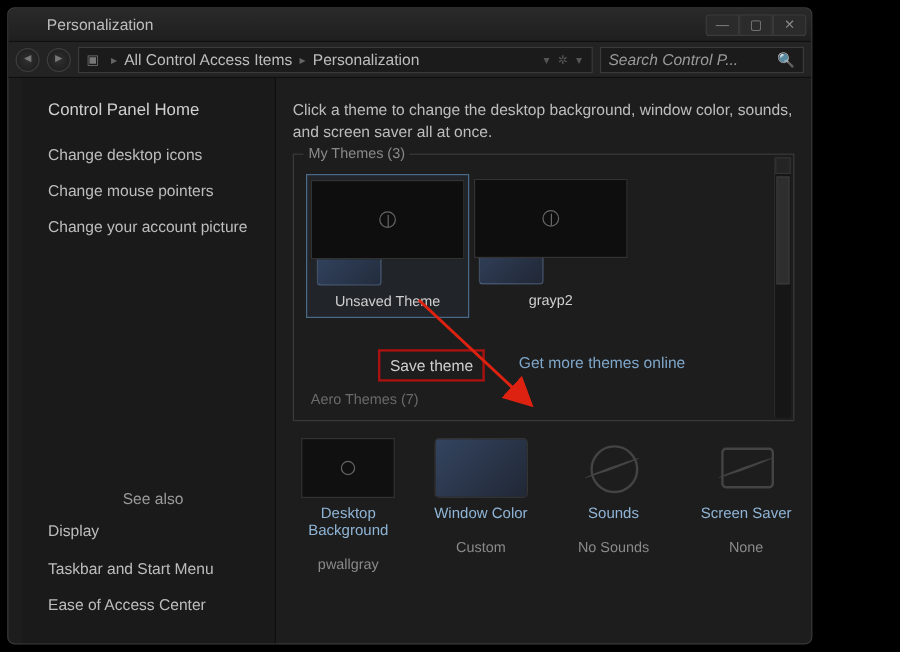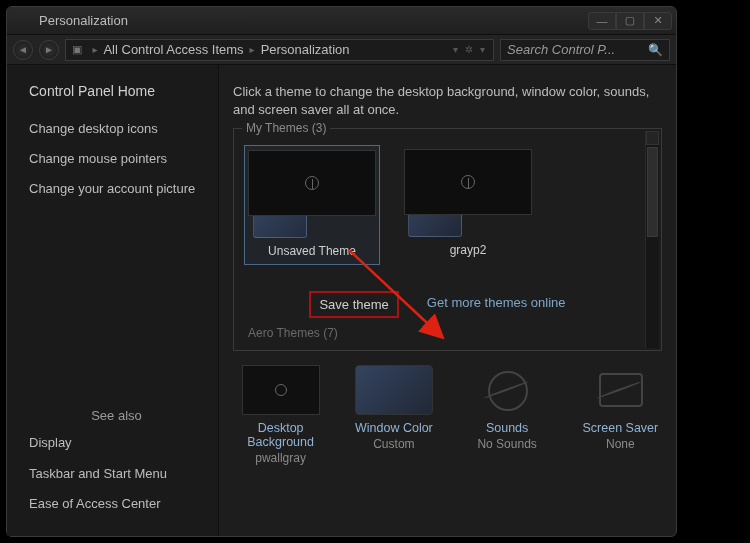--- a/index.html
+++ b/index.html
@@ -48,36 +48,36 @@
     width: 170px; height: 22px; border: 1px solid #3a3a3a; background: #1b1b1b;
     display: flex; align-items: center; padding: 0 6px; color: #9a9a9a; font-size: 13px; font-style: italic;
     justify-content: space-between;
   }
   .searchbox .mag { font-style: normal; color: #666; font-size: 12px; }
   
   .body { flex: 1; display: flex; min-height: 0; }
   .sidebar {
     width: 212px; background: #1a1a1a; border-right: 1px solid #0f0f0f;
     padding: 18px 14px 10px 22px; color: #bdbdbd; font-size: 13px;
-    display: flex; flex-direction: column;
+    display: flex; flex-direction: column; margin-left: 11px;
   }
   .sidebar a { color: #bdbdbd; text-decoration: none; display: block; margin-bottom: 14px; line-height: 1.25; cursor: pointer; }
   .sidebar a.home { color: #d0d0d0; font-size: 14px; margin-bottom: 20px; }
   .sidebar .spacer { flex: 1; }
   .sidebar .seealso-h { color: #9a9a9a; margin-bottom: 12px; text-align: center; }
   .main { flex: 1; padding: 18px 14px 10px 14px; color: #bdbdbd; font-size: 13px; overflow: hidden; }
   .main h1 { font-size: 15px; font-weight: normal; color: #d6d6d6; margin-bottom: 10px; }
   .main p.sub { line-height: 1.35; margin-bottom: 10px; color: #bdbdbd; }
   
   .groupbox { position: relative; border: 1px solid #3a3a3a; padding: 16px 22px 10px 10px; margin-top: 6px; }
   .groupbox .legend {
     position: absolute; top: -8px; left: 8px; background: #1d1d1d; padding: 0 4px;
     color: #8a8a8a; font-size: 12px;
   }
-  .themes-row { display: flex; gap: 20px; }
+  .themes-row { display: flex; }
   .theme {
     width: 136px; display: flex; flex-direction: column; align-items: center; cursor: pointer;
     padding: 4px 2px 6px 2px;
   }
   .theme.selected { border: 1px solid #4a6a8a; background: rgba(70,110,150,.10); }
   .theme .bg {
     width: 128px; height: 66px; background: #0e0e0e; border: 1px solid #333;
     position: relative; overflow: hidden;
   }
   .theme .bg .logo {
@@ -114,21 +114,21 @@
   .setting .thumb.snd::before { width:36px; height:36px; left:20px; top:6px; }
   .setting .thumb.snd::after  { width:48px; height:2px; left:14px; top:24px; border:none; background:#444; transform:rotate(-20deg); }
   .setting .thumb.ss { background: transparent; border: none; }
   .setting .thumb.ss::before { width:40px; height:30px; left:18px; top:8px; border-radius:4px; }
   .setting .thumb.ss::after  { width:48px; height:2px; left:14px; top:24px; border:none; background:#444; transform:rotate(-20deg); }
   .setting .thumb .logo {
     position: absolute; left: 50%; top: 50%; width: 12px; height: 12px;
     border: 1px solid #666; border-radius: 50%; transform: translate(-50%,-50%);
   }
   .setting .name { color: #8fb4d6; font-size: 12.5px; }
-  .setting .val  { color: #8a8a8a; font-size: 12px; margin-top: 2px; }
+  .setting .val  { color: #8a8a8a; font-size: 12px; margin-top: 14px; }
   
   .groupbox .vscroll {
     position: absolute; right: 2px; top: 2px; bottom: 2px; width: 14px;
     background: #161616; border-left: 1px solid #2a2a2a;
   }
   .groupbox .vscroll .btn { height: 14px; background: #242424; border: 1px solid #333; }
   .groupbox .vscroll .thumb { position: absolute; left: 1px; right: 1px; top: 16px; height: 90px; background: #2e2e2e; border: 1px solid #3a3a3a; }
   
   .arrow {
     position: absolute; left: 330px; top: 235px; width: 130px; height: 110px; pointer-events: none;

